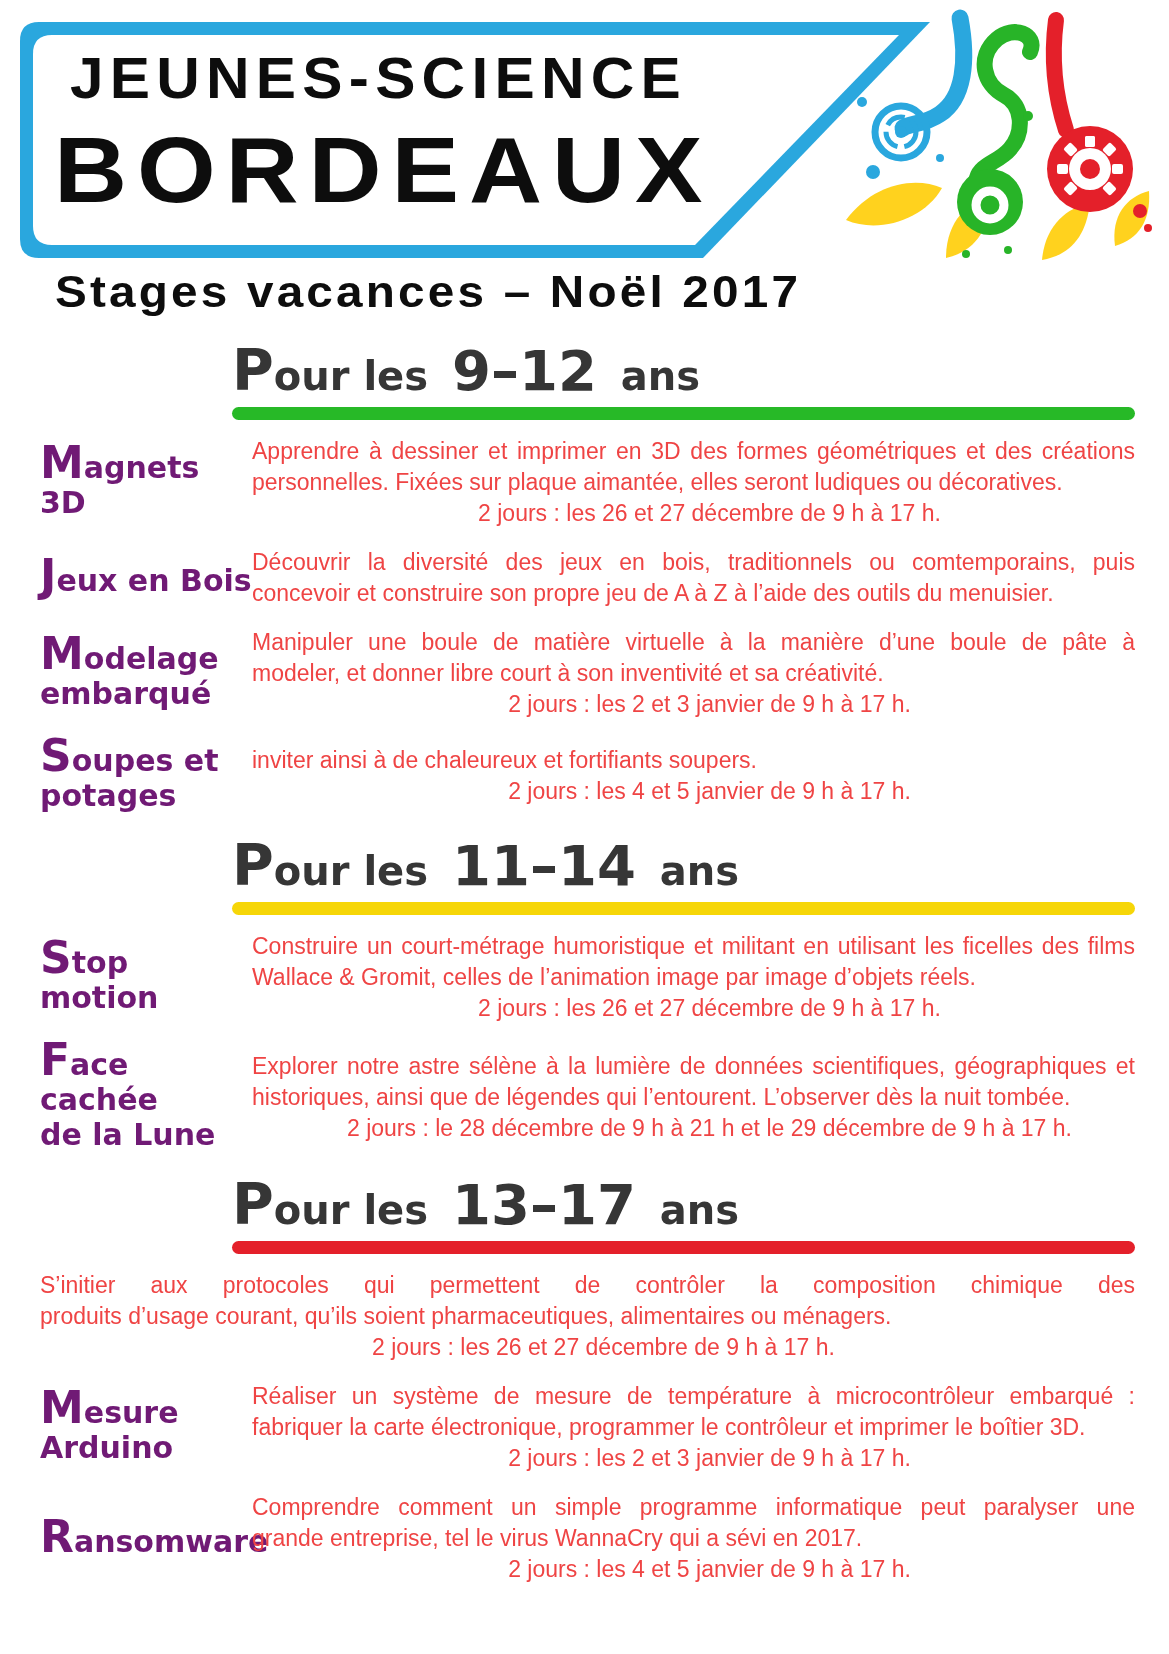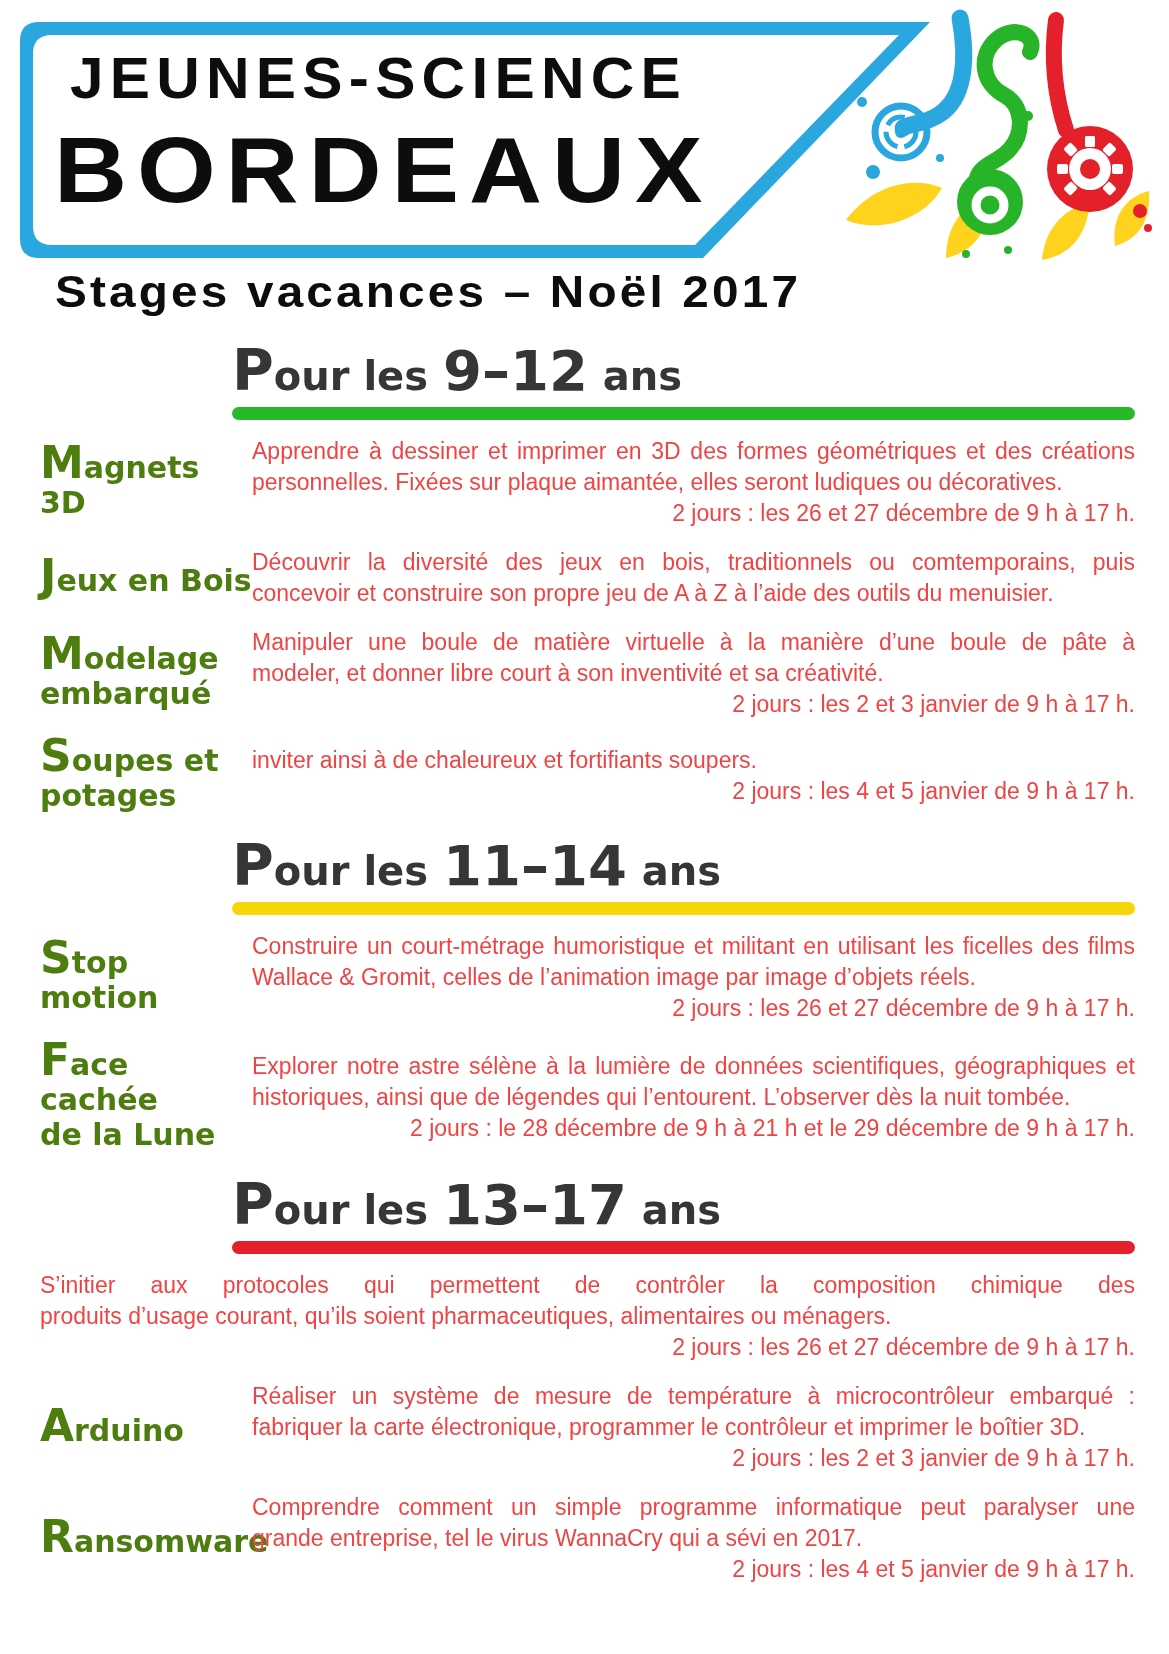--- a/index.html
+++ b/index.html
@@ -29,39 +29,39 @@
   .section-heading{
     margin:26px 0 0 192px;
     font-family:"DejaVu Sans",sans-serif;
     font-weight:bold;color:#363636;
     font-size:40px;line-height:56px;white-space:nowrap;
   }
   .age-section:nth-child(2) .section-heading,
   .age-section:nth-child(3) .section-heading{margin-top:24px;}
   .h-pre,.h-suf{display:inline-block;}
   .h-pre::first-letter{font-size:57px;}
-  .h-range{font-size:56px;margin:0 1px;}
+  .h-range{font-size:56px;margin:0 10px;}
   .section-rule{
     margin:3px 0 0 192px;height:13px;border-radius:7px;
   }
   .rows{margin-top:16px;}
   .activity-row{display:flex;align-items:center;margin-bottom:18px;}
   .activity-title{
     width:212px;flex:none;
-    font-family:"DejaVu Sans",sans-serif;font-weight:bold;color:#4d7c0f;
+    font-family:"DejaVu Sans",sans-serif;font-weight:bold;color:#701a75;
     font-size:30px;line-height:35px;
   }
   .activity-title .t-line:first-child::first-letter{font-size:44px;}
   .activity-body{flex:1;min-width:0;}
   .desc-line{
     font-size:23px;line-height:31px;color:#ef4444;
     white-space:nowrap;overflow:hidden;
   }
   .desc-line.stretch{text-align:justify;text-align-last:justify;}
-  .desc-line.schedule{text-align:right;margin-left:32px;}
+  .desc-line.schedule{text-align:center;margin-left:32px;}
 </style>
 </head>
 <body>
 
 <div class="page">
 
   <div class="header-block">
 
     <svg class="frame-svg" width="1169" height="275" viewBox="0 0 1169 275" aria-hidden="true">
       <path d="M 39 22 H 930 L 703 258 H 39 Q 20 258 20 239 V 41 Q 20 22 39 22 Z" fill="var(--c-blue,#2AA7DE)"></path>
@@ -216,20 +216,21 @@
     <div class="rows">
           <div class="activity-row">
     <div class="activity-body">
       <div class="desc-line stretch">S’initier aux protocoles qui permettent de contrôler la composition chimique des</div>
               <div class="desc-line">produits d’usage courant, qu’ils soient pharmaceutiques, alimentaires ou ménagers.</div>
               <div class="desc-line schedule">2 jours : les 26 et 27 décembre de 9 h à 17 h.</div>
     </div>
   </div>
           <div class="activity-row">
     <div class="activity-title">
+              <div class="t-line">Mesure</div>
               <div class="t-line">Arduino</div>
             </div>
     <div class="activity-body">
       <div class="desc-line stretch">Réaliser un système de mesure de température à microcontrôleur embarqué :</div>
               <div class="desc-line">fabriquer la carte électronique, programmer le contrôleur et imprimer le boîtier 3D.</div>
               <div class="desc-line schedule">2 jours : les 2 et 3 janvier de 9 h à 17 h.</div>
     </div>
   </div>
           <div class="activity-row">
     <div class="activity-title">

